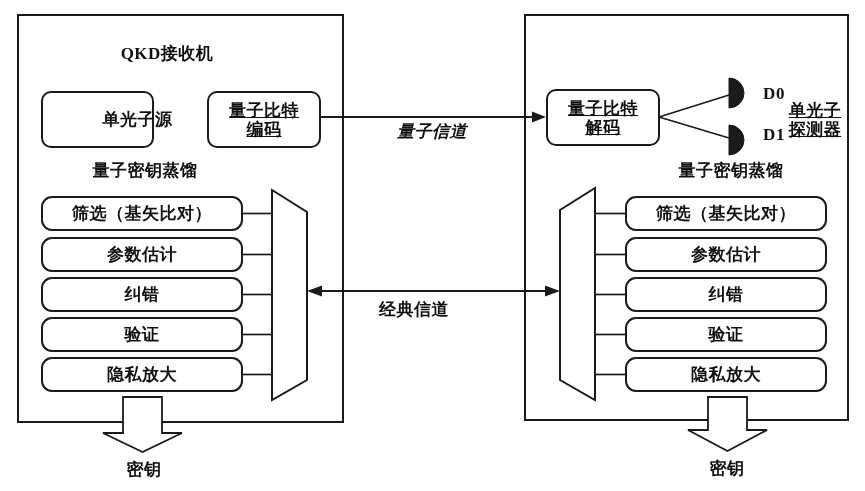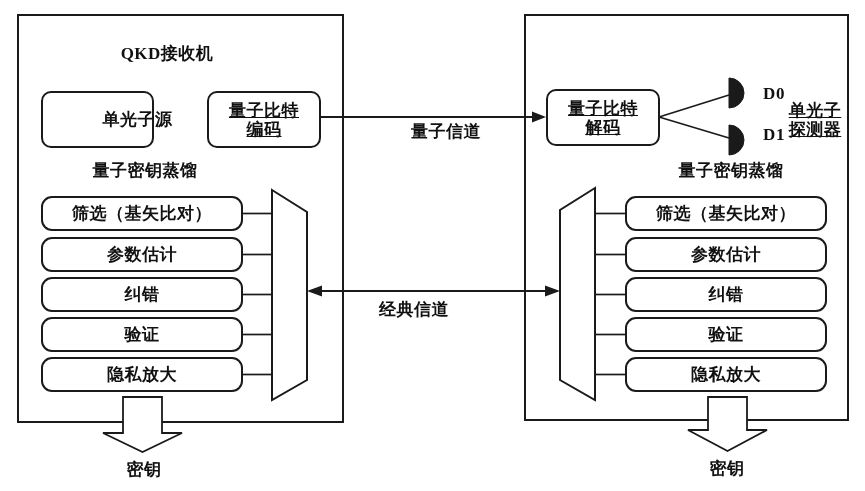--- a/index.html
+++ b/index.html
@@ -110,21 +110,21 @@
   <div class="lbl" style="left:42px;top:278px;width:200px;height:33px;">纠错</div>
   <div class="lbl" style="left:42px;top:318px;width:200px;height:33px;">验证</div>
   <div class="lbl" style="left:42px;top:358px;width:200px;height:33px;">隐私放大</div>
 
   <div class="lbl" style="left:626px;top:197px;width:200px;height:33px;">筛选（基矢比对）</div>
   <div class="lbl" style="left:626px;top:238px;width:200px;height:33px;">参数估计</div>
   <div class="lbl" style="left:626px;top:278px;width:200px;height:33px;">纠错</div>
   <div class="lbl" style="left:626px;top:318px;width:200px;height:33px;">验证</div>
   <div class="lbl" style="left:626px;top:358px;width:200px;height:33px;">隐私放大</div>
 
-  <div class="lbl" style="left:346px;top:122px;width:200px;height:18px;">量子信道</div>
+  <div class="lbl" style="left:332px;top:122px;width:200px;height:18px;font-style:italic;">量子信道</div>
   <div class="lbl" style="left:314px;top:300px;width:200px;height:18px;">经典信道</div>
 
   <div class="lbl" style="left:755px;top:85px;width:38px;height:17px;">D0</div>
   <div class="lbl" style="left:755px;top:126px;width:38px;height:17px;">D1</div>
   <div class="lbl" style="left:779px;top:101px;width:72px;height:36px;flex-direction:column;justify-content:space-between;">
     <span class="line">单光子</span>
     <span class="line">探测器</span>
   </div>
 
   <div class="lbl" style="left:94px;top:460px;width:100px;height:18px;">密钥</div>

